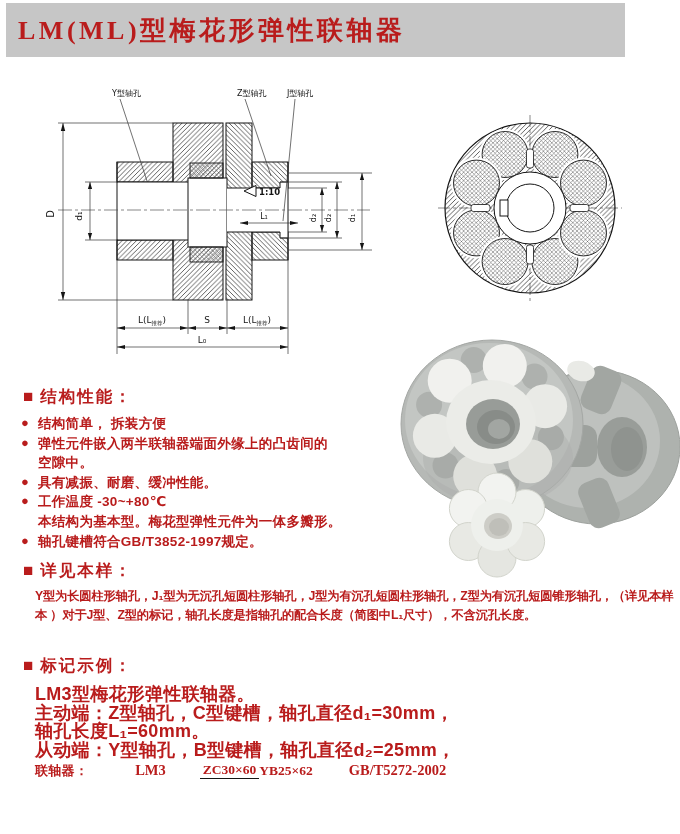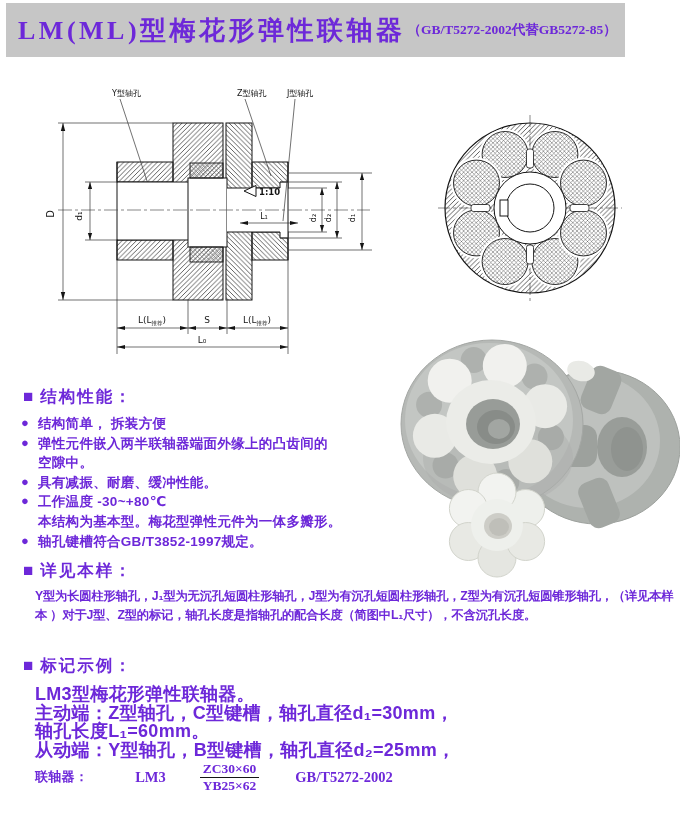--- a/index.html
+++ b/index.html
@@ -1,49 +1,48 @@
 <!DOCTYPE html>
 <html><head>
 <meta charset="utf-8">
 <style>
   html,body{margin:0;padding:0;}
   .page{position:relative;width:680px;height:834px;background:#fff;overflow:hidden;
-        font-family:"Liberation Sans","DejaVu Sans",sans-serif;color:#6d28d9;}
+        font-family:"Liberation Sans","DejaVu Sans",sans-serif;color:#b91c1c;}
   .banner{position:absolute;left:6px;top:3px;width:619px;height:54px;background:#c6c6c6;
           display:flex;align-items:center;padding-left:12px;box-sizing:border-box;}
   .title-main{font-family:"Liberation Serif","DejaVu Serif",serif;font-weight:bold;
               font-size:26px;letter-spacing:3.5px;white-space:nowrap;}
   .title-paren{font-family:"Liberation Serif","DejaVu Serif",serif;font-weight:bold;
                font-size:13.5px;white-space:nowrap;margin-left:2px;}
   .sec{position:absolute;}
   .sec-h{display:flex;align-items:center;font-weight:bold;font-size:16.5px;letter-spacing:2px;}
   .sq{font-size:17px;margin-right:7px;letter-spacing:0;}
   .rows{margin-top:6px;}
   .row{position:relative;padding-left:15px;font-weight:bold;font-size:13.5px;line-height:19.6px;letter-spacing:0.3px;white-space:nowrap;}
   .row .bl{position:absolute;left:-2px;top:-1px;font-size:13px;}
   .mk-line{padding-left:12px;font-weight:bold;font-size:12.3px;line-height:18.5px;letter-spacing:-0.2px;white-space:nowrap;}
   .ex-line{padding-left:12px;font-weight:bold;font-size:18px;line-height:18.7px;letter-spacing:0.3px;white-space:nowrap;}
   .formula{display:flex;align-items:center;padding-left:12px;margin-top:2px;font-weight:bold;gap:25px;}
   .f-label{font-size:13px;letter-spacing:0.3px;}
   .serif{font-family:"Liberation Serif","DejaVu Serif",serif;}
   .f-model{font-size:14.5px;margin-left:22px;}
-  .frac{display:inline-flex;flex-direction:column;align-items:center;margin-left:9px;font-size:13.5px;line-height:1.05;}
+  .frac{display:inline-flex;flex-direction:row;align-items:center;margin-left:9px;font-size:13.5px;line-height:1.05;}
   .fnum{border-bottom:1.4px solid #151515;padding:0 3px 1px;}
   .fden{padding-top:1px;}
   .f-std{font-size:14.5px;margin-left:11px;}
   svg text{font-family:"DejaVu Sans",sans-serif;fill:#151515;}
 </style>
 </head>
 <body>
 
 <div class="page">
 
   <div class="banner">
     <span class="title-main">LM(ML)型梅花形弹性联轴器</span>
-    <span class="title-paren">（GB/T5272-2002代替GB5272-85）</span>
   </div>
 
   <svg style="position:absolute;left:40px;top:78px" width="340" height="290" viewBox="0 0 340 290">
     <defs>
       <pattern id="hA" width="4.8" height="4.8" patternUnits="userSpaceOnUse">
           <path d="M-1,5.8 L5.8,-1" stroke="#3a3a3a" stroke-width="0.8"></path>
         </pattern>
       <pattern id="hB" width="4.8" height="4.8" patternUnits="userSpaceOnUse">
           <path d="M-1,-1 L5.8,5.8" stroke="#3a3a3a" stroke-width="0.8"></path>
         </pattern>

